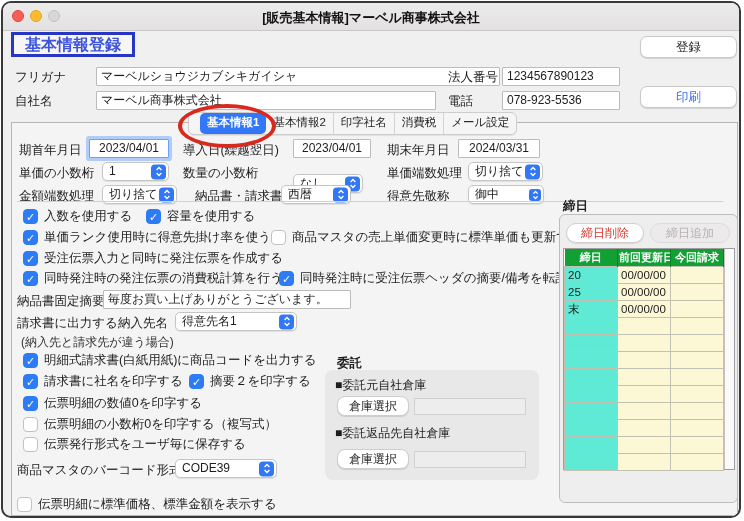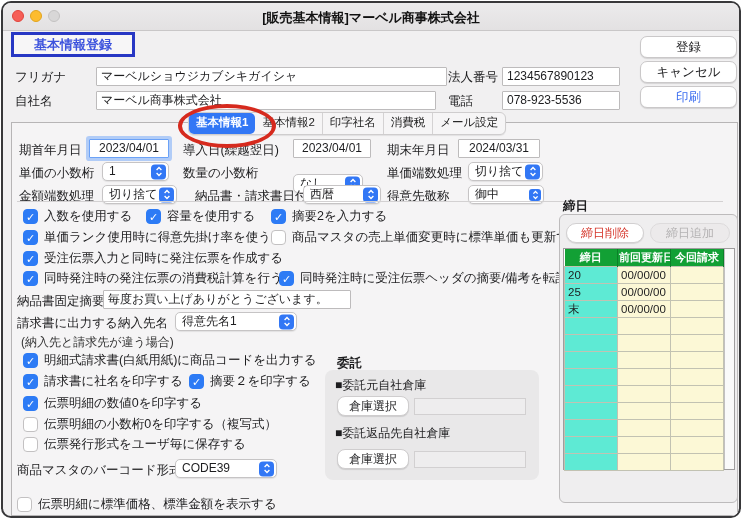--- a/index.html
+++ b/index.html
@@ -17,28 +17,28 @@
   .light.gray{left:45px;background:#d8d7d7;border:1px solid #c3c2c2;}
   
   .lbl{position:absolute;font-size:12.5px;white-space:nowrap;}
   .input{position:absolute;height:19px;background:#fff;border:1px solid #bdbbbc;box-sizing:border-box;
          font-size:12px;line-height:17px;padding:0 4px;white-space:nowrap;overflow:hidden;border-radius:1px;}
   .input.focused{border:1px solid #6ba2f7;box-shadow:0 0 0 3px rgba(96,156,250,.45);}
   .btn{position:absolute;background:#fff;border:1px solid #cac8c9;border-radius:7px;font-size:12.5px;
        text-align:center;box-shadow:0 1px 1px rgba(0,0,0,.12);box-sizing:border-box;cursor:default;}
   
   .screen-label{position:absolute;left:8px;top:29px;width:124px;height:25px;border:3px solid #2737c4;
-                box-sizing:border-box;background:#f7f6f7;color:#3d53dd;font-weight:bold;font-size:13px;
+                box-sizing:border-box;background:#f7f6f7;color:#3d53dd;font-weight:bold;font-size:16px;
                 line-height:19px;text-align:center;}
   
   .tabs{position:absolute;left:185px;top:109px;height:21px;display:flex;align-items:stretch;
         background:#f6f5f6;border:1px solid #cfcdce;border-radius:6px;box-shadow:0 1px 1px rgba(0,0,0,.08);z-index:5;}
   .tab{font-size:11.5px;line-height:19px;padding:0 7px;white-space:nowrap;color:#222;}
   .tab + .tab{border-left:1px solid #d4d2d3;}
-  .tab.selected{background:#3277f5;color:#fff;border-radius:5px;border-left:none;font-weight:bold;}
+  .tab.selected{background:#3277f5;color:#fff;border-radius:5px;border-left:none;font-weight:bold;margin-left:11px;}
   .tab.selected + .tab{border-left:none;}
   .annot-ellipse{position:absolute;left:175px;top:101px;width:90px;height:36px;border:4px solid #d62a1e;
                  border-radius:50%;z-index:6;pointer-events:none;}
   
   .pane{position:absolute;left:8px;top:119px;width:727px;height:394px;background:#f5f4f5;
         border:1px solid #b7b5b6;box-sizing:border-box;}
   .sep{position:absolute;left:14px;top:198px;width:706px;height:1px;background:#d3d1d2;}
   
   .dd{position:absolute;height:19px;background:#fff;border:1px solid #c6c4c5;border-radius:5px;
       box-sizing:border-box;font-size:12px;line-height:17px;padding:0 20px 0 6px;white-space:nowrap;
@@ -90,25 +90,24 @@
 
   <div class="titlebar">
     <span class="light red"></span>
     <span class="light yellow"></span>
     <span class="light gray"></span>
     <div class="title">[販売基本情報]マーベル商事株式会社</div>
   </div>
 
   <div class="screen-label">基本情報登録</div>
   <div class="btn" style="left:637px;top:33px;width:97px;height:22px;line-height:20px;">登録</div>
-  <div class="btn" style="left:637px;top:58px;width:97px;height:22px;line-height:20px;">キャンセル</div>
   <div class="btn" style="left:637px;top:83px;width:97px;height:22px;line-height:20px;color:#3a6cf0;">印刷</div>
 
   <div class="lbl" style="left:12px;top:66px;">フリガナ</div>
-  <div class="input" style="left:93px;top:64px;width:351px;">マーベルショウジカブシキガイシャ</div>
+  <div class="input" style="left:93px;top:64px;width:404px;">マーベルショウジカブシキガイシャ</div>
   <div class="lbl" style="left:445px;top:66px;">法人番号</div>
   <div class="input" style="left:499px;top:64px;width:118px;">1234567890123</div>
 
   <div class="lbl" style="left:12px;top:90px;">自社名</div>
   <div class="input" style="left:93px;top:88px;width:340px;">マーベル商事株式会社</div>
   <div class="lbl" style="left:445px;top:90px;">電話</div>
   <div class="input" style="left:499px;top:88px;width:118px;">078-923-5536</div>
 
   <div class="pane"></div>
 
@@ -163,21 +162,21 @@
   <div class="dd" style="left:99px;top:182px;width:75px;">
     <span>切り捨て</span>
     <span class="stepper">
           <svg width="8" height="12" viewBox="0 0 10 14">
             <path d="M2 5 L5 2 L8 5" stroke="#fff" stroke-width="1.7" fill="none"></path>
             <path d="M2 9 L5 12 L8 9" stroke="#fff" stroke-width="1.7" fill="none"></path>
           </svg>
         </span>
   </div>
   <div class="lbl" style="left:192px;top:185px;">納品書・請求書日付</div>
-  <div class="dd" style="left:300px;top:182px;width:78px;">
+  <div class="dd" style="left:278px;top:182px;width:70px;">
     <span>西暦</span>
     <span class="stepper">
           <svg width="8" height="12" viewBox="0 0 10 14">
             <path d="M2 5 L5 2 L8 5" stroke="#fff" stroke-width="1.7" fill="none"></path>
             <path d="M2 9 L5 12 L8 9" stroke="#fff" stroke-width="1.7" fill="none"></path>
           </svg>
         </span>
   </div>
   <div class="lbl" style="left:384px;top:185px;">得意先敬称</div>
   <div class="dd small" style="left:465px;top:182px;width:76px;">
@@ -192,24 +191,20 @@
 
   <div class="sep"></div>
 
   <div class="cbrow" style="left:20px;top:205px;">
     <span class="cb checked"></span>
     <span>入数を使用する</span>
   </div>
   <div class="cbrow" style="left:143px;top:205px;">
     <span class="cb checked"></span>
     <span>容量を使用する</span>
-  </div>
-  <div class="cbrow" style="left:268px;top:205px;">
-    <span class="cb checked"></span>
-    <span>摘要2を入力する</span>
   </div>
 
   <div class="cbrow" style="left:20px;top:226px;">
     <span class="cb checked"></span>
     <span>単価ランク使用時に得意先掛け率を使う</span>
   </div>
   <div class="cbrow" style="left:268px;top:226px;">
     <span class="cb"></span>
     <span>商品マスタの売上単価変更時に標準単価も更新する</span>
   </div>

